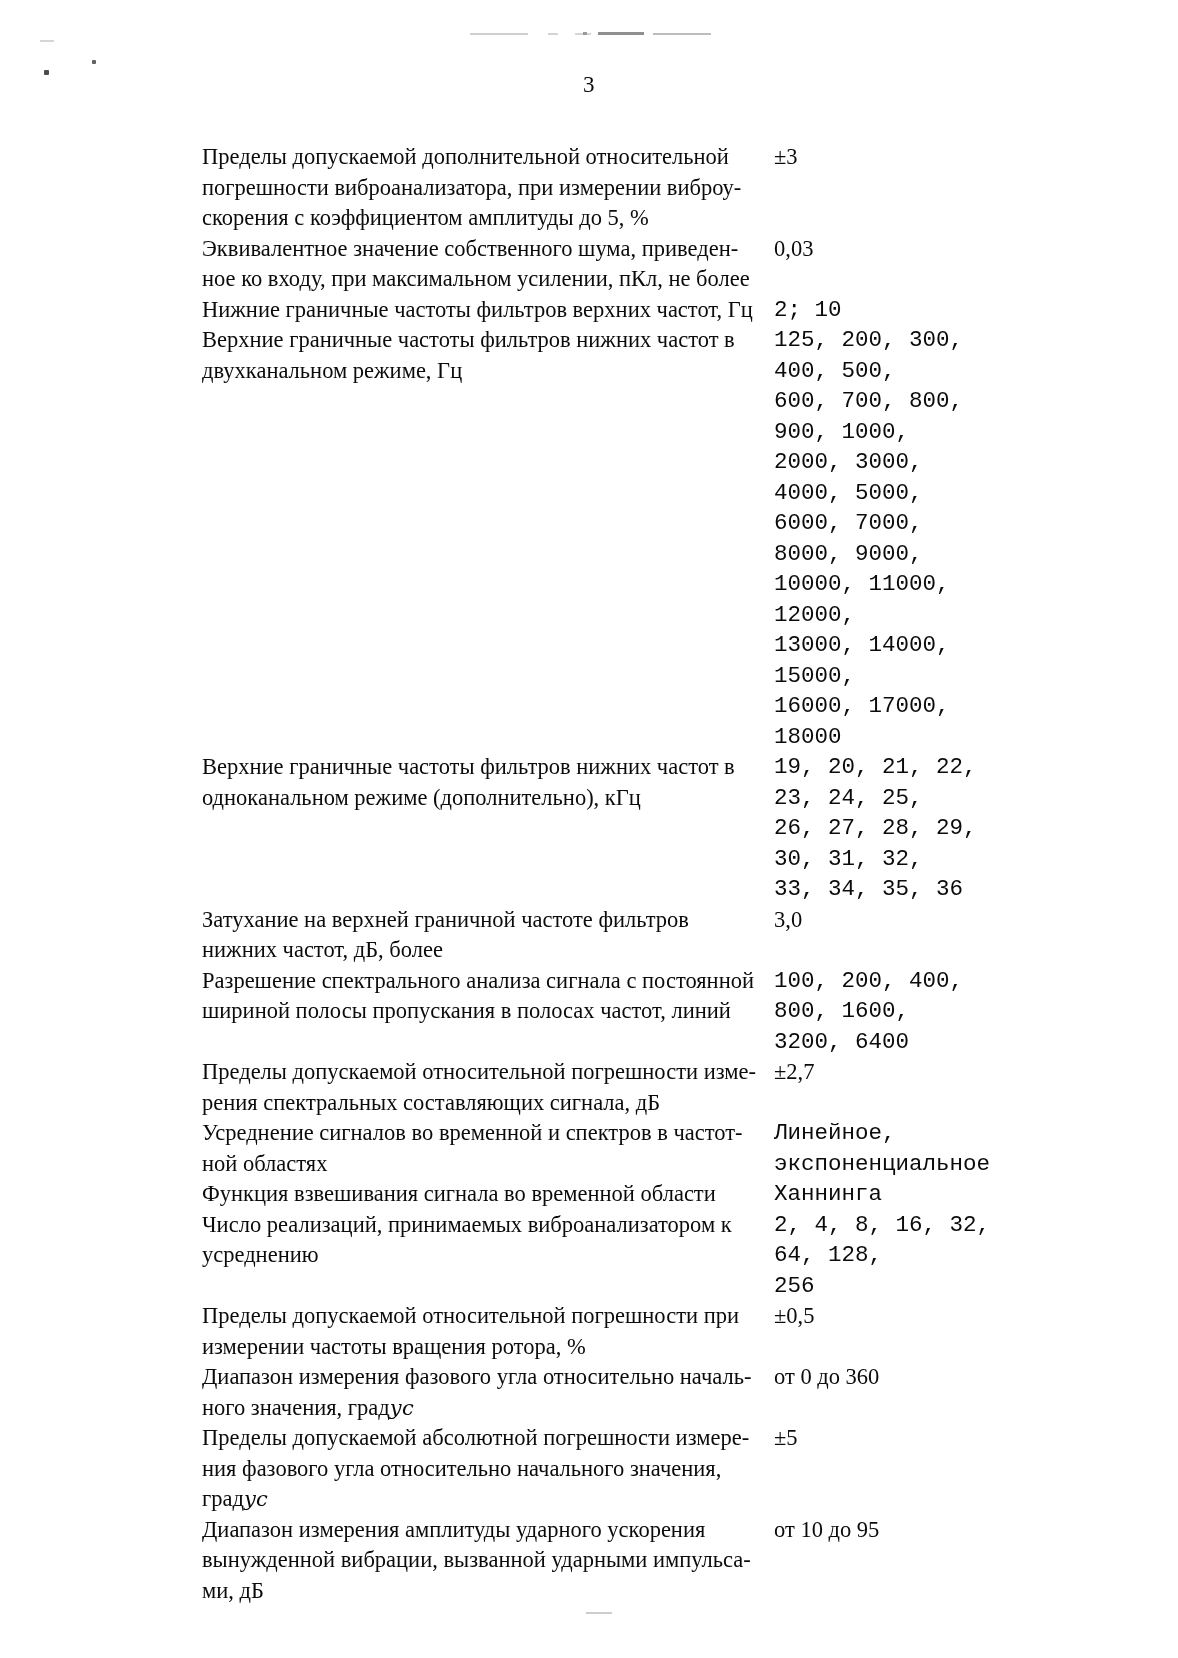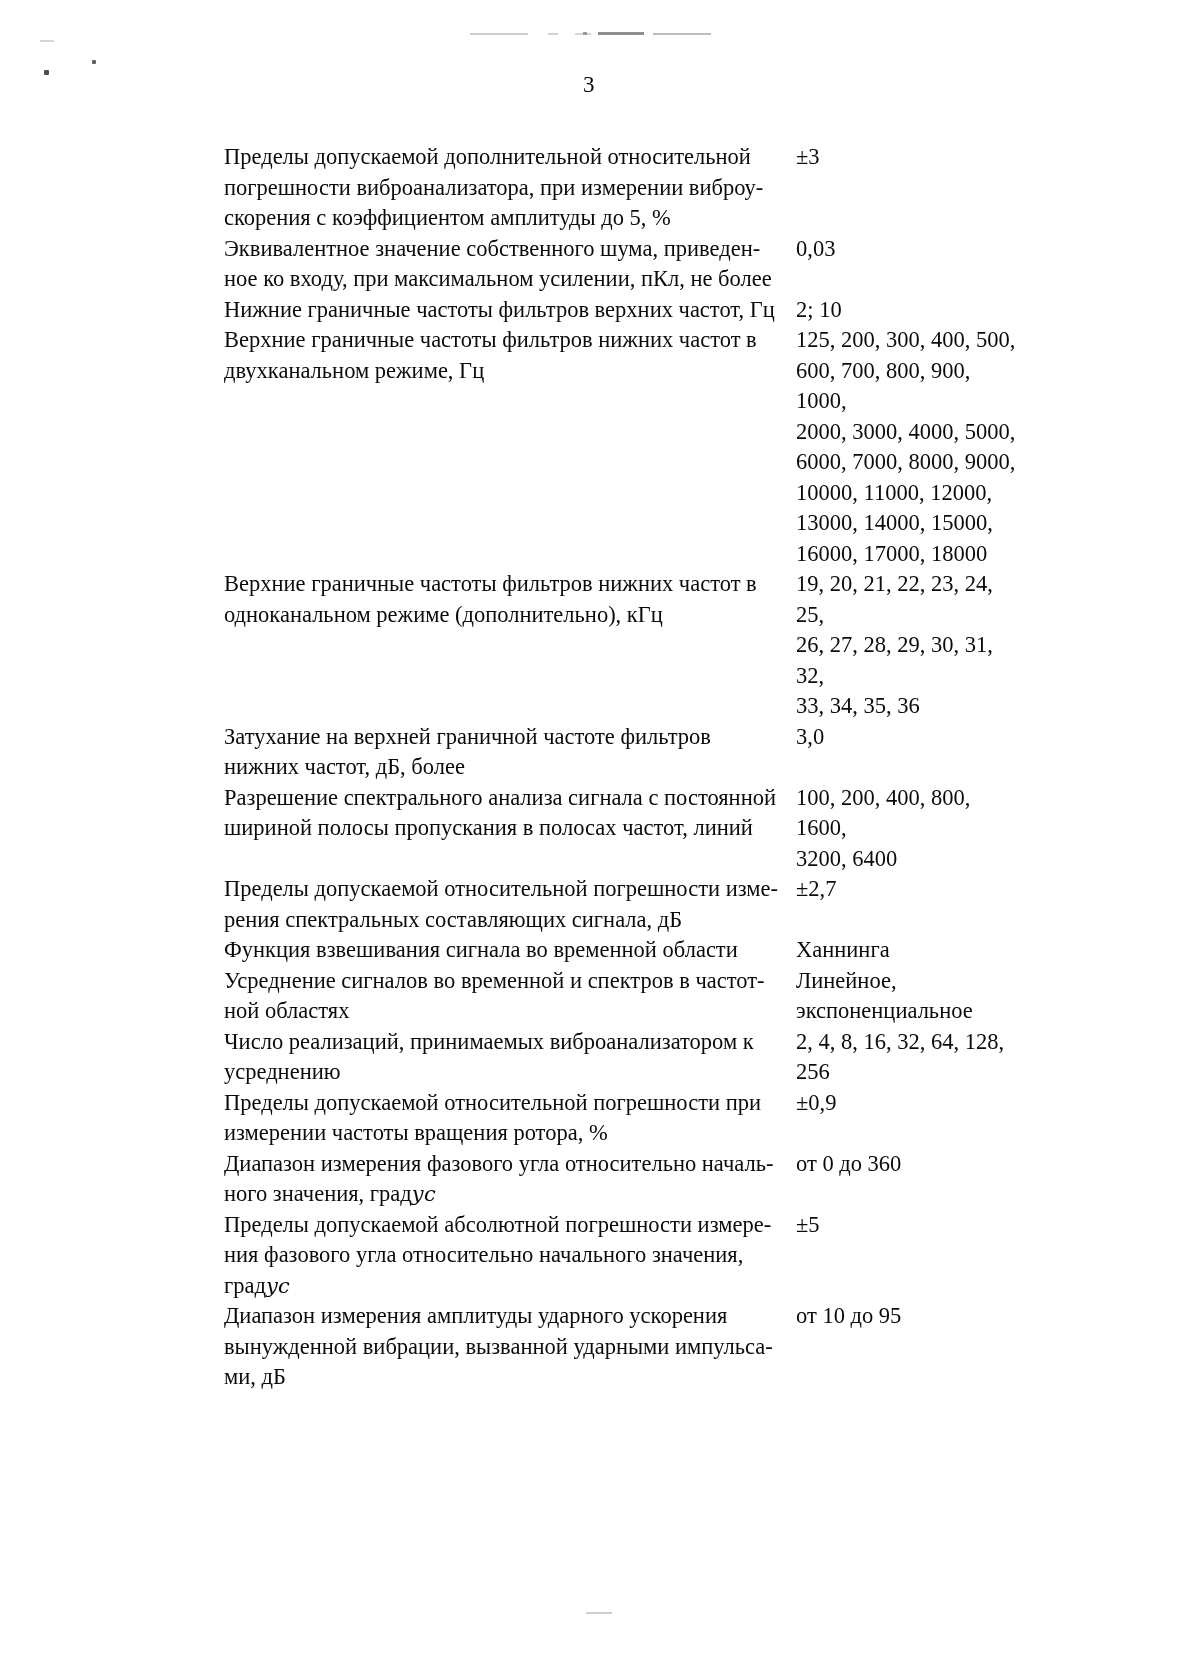--- a/index.html
+++ b/index.html
@@ -43,21 +43,21 @@
     left: 0;
     right: 0;
     top: 72px;
     text-align: center;
     font-size: 23px;
     letter-spacing: .5px;
   }
 
   .spec-table {
     position: absolute;
-    left: 224px;
+    left: 202px;
     top: 142px;
     width: 800px;
     border-collapse: collapse;
   }
   .spec-table td {
     vertical-align: top;
     padding: 0;
     font-size: 22.5px;
     line-height: 30.5px;
   }
@@ -66,21 +66,21 @@
     padding-right: 12px;
     padding-bottom: 16px;
   }
   .col-value {
     width: 228px;
     padding-bottom: 16px;
     white-space: pre-line;
   }
   
   .v-bottom { vertical-align: bottom; }
-  .v-top { vertical-align: top; }
+  .v-top { vertical-align: top; font-family: Liberation Mono, monospace; }
 
   .script {
     font-family: "DejaVu Serif", serif;
     font-style: italic;
     font-size: 21px;
   }
   sup {
     font-size: 13px;
     vertical-align: super;
     line-height: 0;
@@ -141,36 +141,36 @@
         <tr>
           <td class="col-label">Разрешение спектрального анализа сигнала с постоянной<br>шириной полосы пропускания в полосах частот, линий</td>
           <td class="col-value v-top">100, 200, 400, 800, 1600,
 3200, 6400</td>
         </tr>
         <tr>
           <td class="col-label">Пределы допускаемой относительной погрешности изме-<br>рения спектральных составляющих сигнала, дБ</td>
           <td class="col-value v-bottom">±2,7</td>
         </tr>
         <tr>
-          <td class="col-label">Функция взвешивания сигнала во временной области</td>
-          <td class="col-value v-top">Ханнинга</td>
-        </tr>
-        <tr>
           <td class="col-label">Усреднение сигналов во временной и спектров в частот-<br>ной областях</td>
           <td class="col-value v-top">Линейное,
 экспоненциальное</td>
+        </tr>
+        <tr>
+          <td class="col-label">Функция взвешивания сигнала во временной области</td>
+          <td class="col-value v-top">Ханнинга</td>
         </tr>
         <tr>
           <td class="col-label">Число реализаций, принимаемых виброанализатором к<br>усреднению</td>
           <td class="col-value v-top">2, 4, 8, 16, 32, 64, 128,
 256</td>
         </tr>
         <tr>
           <td class="col-label">Пределы допускаемой относительной погрешности при<br>измерении частоты вращения ротора, %</td>
-          <td class="col-value v-bottom">±0,9</td>
+          <td class="col-value v-bottom">±0,5</td>
         </tr>
         <tr>
           <td class="col-label">Диапазон измерения фазового угла относительно началь-<br>ного значения, град<span class="script">ус</span></td>
           <td class="col-value v-bottom">от 0 до 360</td>
         </tr>
         <tr>
           <td class="col-label">Пределы допускаемой абсолютной погрешности измере-<br>ния фазового угла относительно начального значения,<br>град<span class="script">ус</span></td>
           <td class="col-value v-bottom">±5</td>
         </tr>
         <tr>

